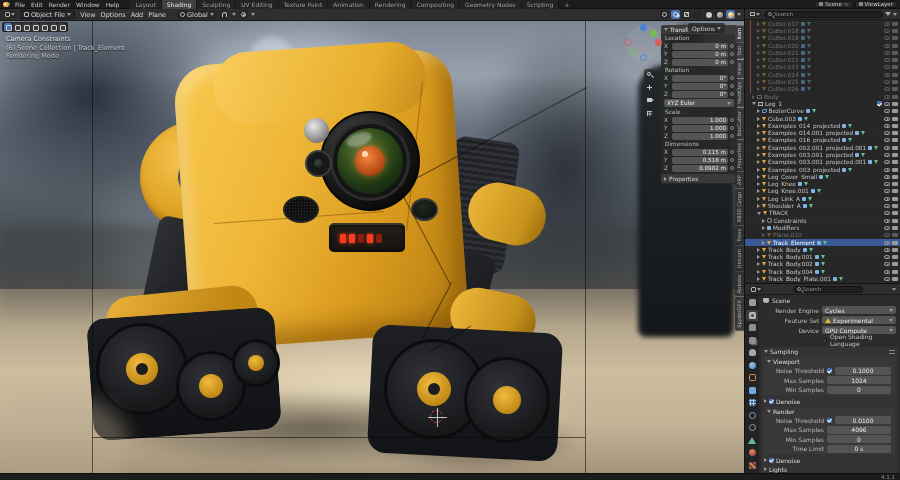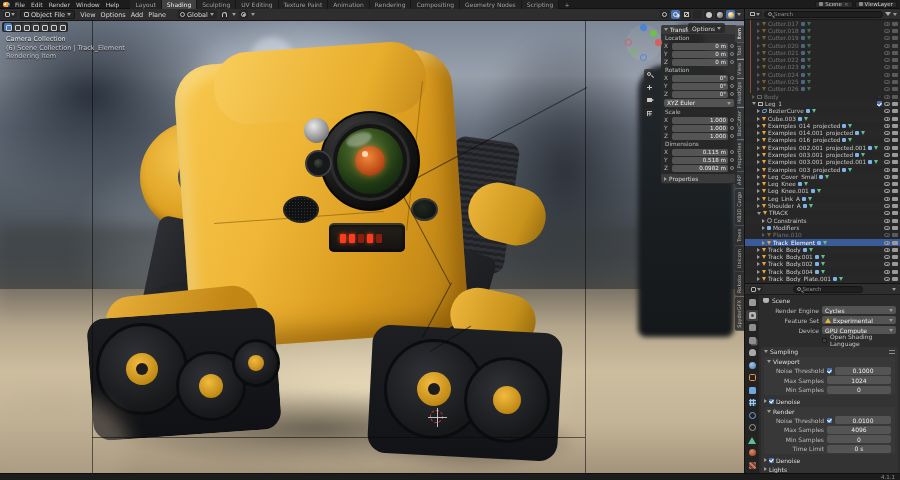--- a/index.html
+++ b/index.html
@@ -417,23 +417,23 @@
     <div class="abs tool-float" id="tool-float">
         <span class="tsi active"></span>
         <span class="tsi"></span>
         <span class="tsi"></span>
         <span class="tsi"></span>
         <span class="tsi"></span>
         <span class="tsi"></span>
         <span class="tsi"></span>
       </div>
     <div class="abs vp-text">
-      <div>Camera Collection</div>
+      <div>Camera Constraints</div>
       <div class="l2">(6) Scene Collection | Track_Element</div>
-      <div class="l3">Rendering Item</div>
+      <div class="l3">Rendering Mode</div>
     </div>
     <div class="abs options-btn">
       <span>Options</span>
       <span class="chev"></span>
     </div>
     <div class="abs nav-gizmo">
       <span class="gz-dot" style="left:14px;top:-1px;background:#4a84d4;"></span>
       <span class="gz-dot" style="left:14px;top:29px;border:1.5px solid #4a84d4;"></span>
       <span class="gz-dot" style="left:-1px;top:14px;border:1.5px solid #d45f5f;"></span>
       <span class="gz-dot" style="left:29px;top:14px;background:#d45f5f;"></span>

